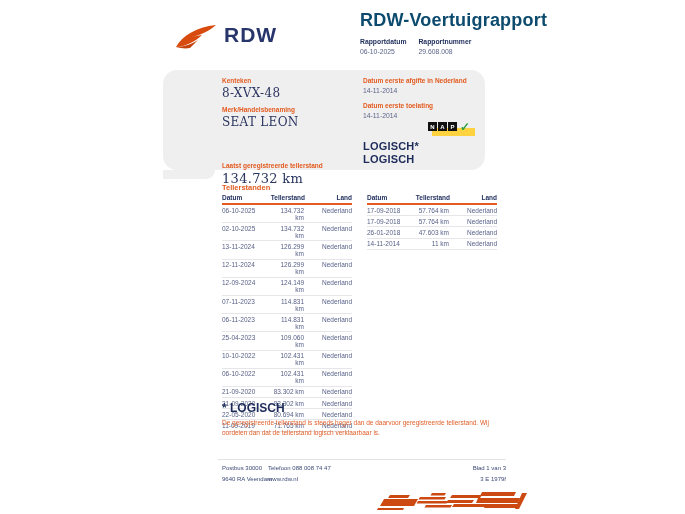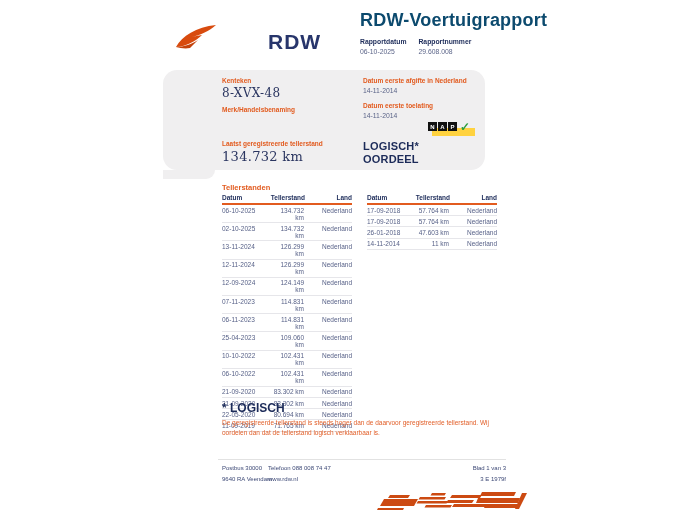--- a/index.html
+++ b/index.html
@@ -1,20 +1,20 @@
 <!DOCTYPE html>
 <html><head>
 <meta charset="utf-8">
 <style>
   html,body{margin:0;padding:0;background:#ffffff;}
   .screen{position:relative;width:685px;height:514px;background:#ffffff;overflow:hidden;
           font-family:"Liberation Sans",sans-serif;color:#1c2b59;}
 
   
-  .logo{position:absolute;left:172px;top:14px;display:flex;align-items:flex-end;gap:44px;}
+  .logo{position:absolute;left:172px;top:14px;display:flex;align-items:center;}
   .logo svg{width:46px;height:34px;margin-top:6px;}
   .logo-text{font-size:21px;font-weight:600;color:#27356b;letter-spacing:1px;margin-left:6px;margin-top:2px;}
 
   .title-block{position:absolute;left:360px;top:10px;width:200px;}
   .report-title{font-size:18px;font-weight:bold;color:#0c4a6e;letter-spacing:.2px;}
   .report-meta{display:flex;margin-top:7px;}
   .meta-col{margin-right:12px;}
   .meta-label{font-size:6.8px;font-weight:bold;color:#1c2b59;}
   .meta-value{font-size:6.8px;color:#5b6488;margin-top:3px;}
 
@@ -93,32 +93,33 @@
         <div class="meta-value">29.608.008</div>
       </div>
     </div>
   </div>
 
   <div class="vehicle-box">
     <div class="vb-col-left">
       <div class="field-label">Kenteken</div>
       <div class="field-value-lg">8-XVX-48</div>
       <div class="field-label">Merk/Handelsbenaming</div>
+      <div class="field-value-lg">SEAT LEON</div>
       <div class="spacer-28"></div>
       <div class="field-label">Laatst geregistreerde tellerstand</div>
       <div class="field-value-xl">134.732 km</div>
     </div>
     <div class="vb-col-right">
       <div class="field-label">Datum eerste afgifte in Nederland</div>
       <div class="field-value-sm">14-11-2014</div>
       <div class="field-label">Datum eerste toelating</div>
       <div class="field-value-sm">14-11-2014</div>
       <div class="oordeel">
         <div>LOGISCH*</div>
-        <div>OORDEEL</div>
+        <div>LOGISCH</div>
       </div>
     </div>
     <div class="nap">
       <div class="nap-yellow"></div>
       <div class="nap-squares">
         <span class="nap-sq">N</span>
         <span class="nap-sq">A</span>
         <span class="nap-sq">P</span>
       </div>
       <span class="nap-check">✓</span>

